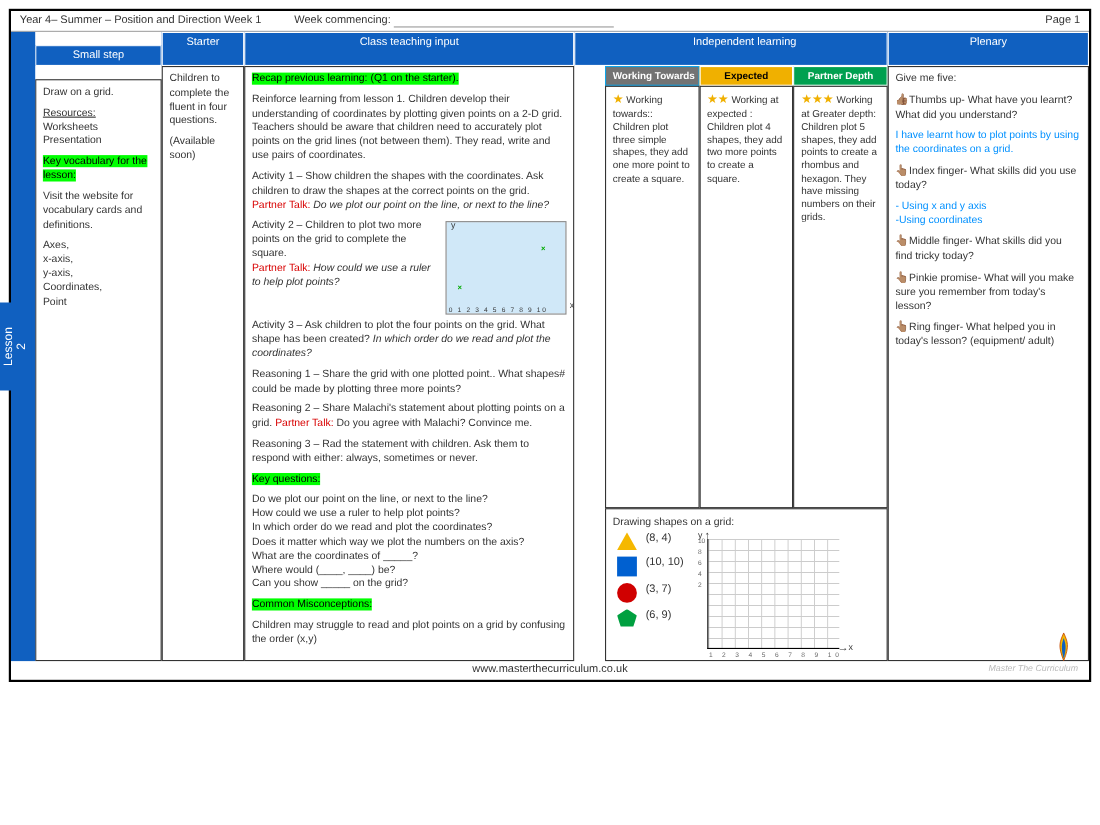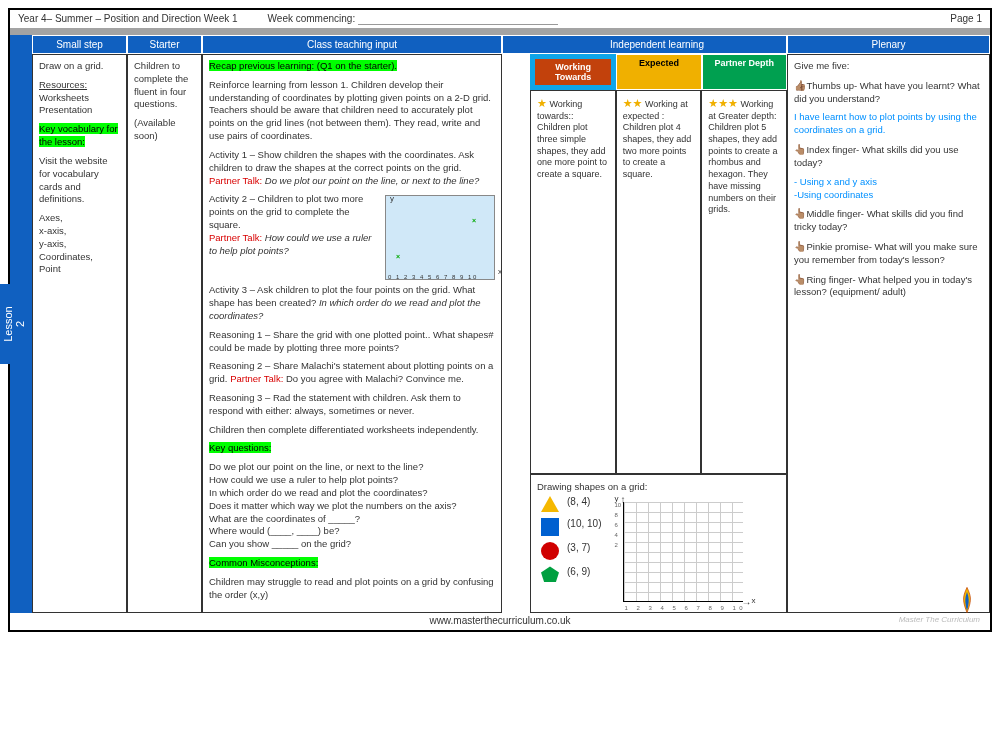--- a/index.html
+++ b/index.html
@@ -1,33 +1,33 @@
 <!DOCTYPE html>
 <html><head>
 <meta charset="utf-8">
 <style>
   * { box-sizing: border-box; margin: 0; padding: 0; }
   body { font-family: 'Segoe UI', Arial, sans-serif; font-size: 10px; color: #333; background: #fff; width: 1000px; }
   .page { border: 2px solid #000; margin: 8px; position: relative; }
-  .topbar { display: flex; justify-content: space-between; padding: 3px 8px; font-size: 10px; border-bottom: 7px solid #a3a3a3; }
+  .topbar { display: flex; justify-content: space-between; padding: 3px 8px; font-size: 10px; border-bottom: 1px solid #a3a3a3; }
   .topbar-left { display: flex; gap: 30px; }
   .topbar input { border: none; border-bottom: 1px solid #999; width: 200px; font-size: 10px; }
   .lesson-tab { position: absolute; left: 0; top: 50%; transform: translateY(-50%) rotate(-90deg); transform-origin: center; background: #1060c0; color: #fff; padding: 3px 20px; font-size: 11px; width: 80px; text-align: center; margin-left: -36px; }
   .grid-wrap { display: flex; }
   .tab-col { width: 22px; background: #1060c0; position: relative; }
   .main-grid { flex: 1; }
   .header-row { display: flex; }
   .header-cell { background: #1060c0; color: #fff; text-align: center; padding: 3px; font-size: 10px; border: 1px solid #fff; }
-  .col-small { width: 95px; }
+  .col-small { width: 115px; margin-top: 12px; }
   .col-starter { width: 75px; }
   .col-teaching { width: 300px; }
   .col-indep { width: 285px; padding-left: 28px; }
   .col-plenary { flex: 1; }
   .sub-header-row { display: flex; }
-  .sub-wt { background: #c2410c; color: #fff; padding: 3px; text-align: center; font-size: 9px; width: 95px; border: 5px solid #0ea5e9; font-weight: bold; }
+  .sub-wt { background: #737373; color: #fff; padding: 3px; text-align: right; font-size: 9px; width: 95px; border: 1px solid #0ea5e9; font-weight: bold; }
   .sub-exp { background: #f0b000; color: #000; padding: 3px; text-align: center; font-size: 9px; width: 95px; border: 1px solid #fff; font-weight: bold; }
   .sub-gd { background: #00a050; color: #fff; padding: 3px; text-align: center; font-size: 9px; width: 95px; border: 1px solid #fff; font-weight: bold; }
   .content-row { display: flex; align-items: stretch; }
   .content-cell { border: 1px solid #333; padding: 5px 6px; font-size: 9.5px; line-height: 1.35; }
   .content-cell p { margin-bottom: 6px; }
   .hl-green { background: #00ff00; color: #000; }
   .red-text { color: #d80000; }
   .blue-text { color: #0090ff; }
   .italic { font-style: italic; }
   .underline { text-decoration: underline; }
@@ -135,21 +135,20 @@
             <span>Activity 3 – Ask children to plot the four points on the grid. What shape has been created? </span>
             <span class="italic">In which order do we read and plot the coordinates?</span>
           </p>
           <p>Reasoning 1 – Share the grid with one plotted point.. What shapes# could be made by plotting three more points?</p>
           <p>
             <span>Reasoning 2 – Share Malachi's statement about plotting points on a grid. </span>
             <span class="red-text">Partner Talk:</span>
             <span> Do you agree with Malachi? Convince me.</span>
           </p>
           <p>Reasoning 3 – Rad the statement with children. Ask them to respond with either: always, sometimes or never.</p>
-          <p>Children then complete differentiated worksheets independently.</p>
           <p><span class="hl-green">Key questions:</span></p>
           <p style="white-space:pre-line">Do we plot our point on the line, or next to the line?
 How could we use a ruler to help plot points?
 In which order do we read and plot the coordinates?
 Does it matter which way we plot the numbers on the axis?
 What are the coordinates of _____?
 Where would (____, ____) be?
 Can you show _____ on the grid?</p>
           <p><span class="hl-green">Common Misconceptions:</span></p>
           <p>Children may struggle to read and plot points on a grid by confusing the order (x,y)</p>

